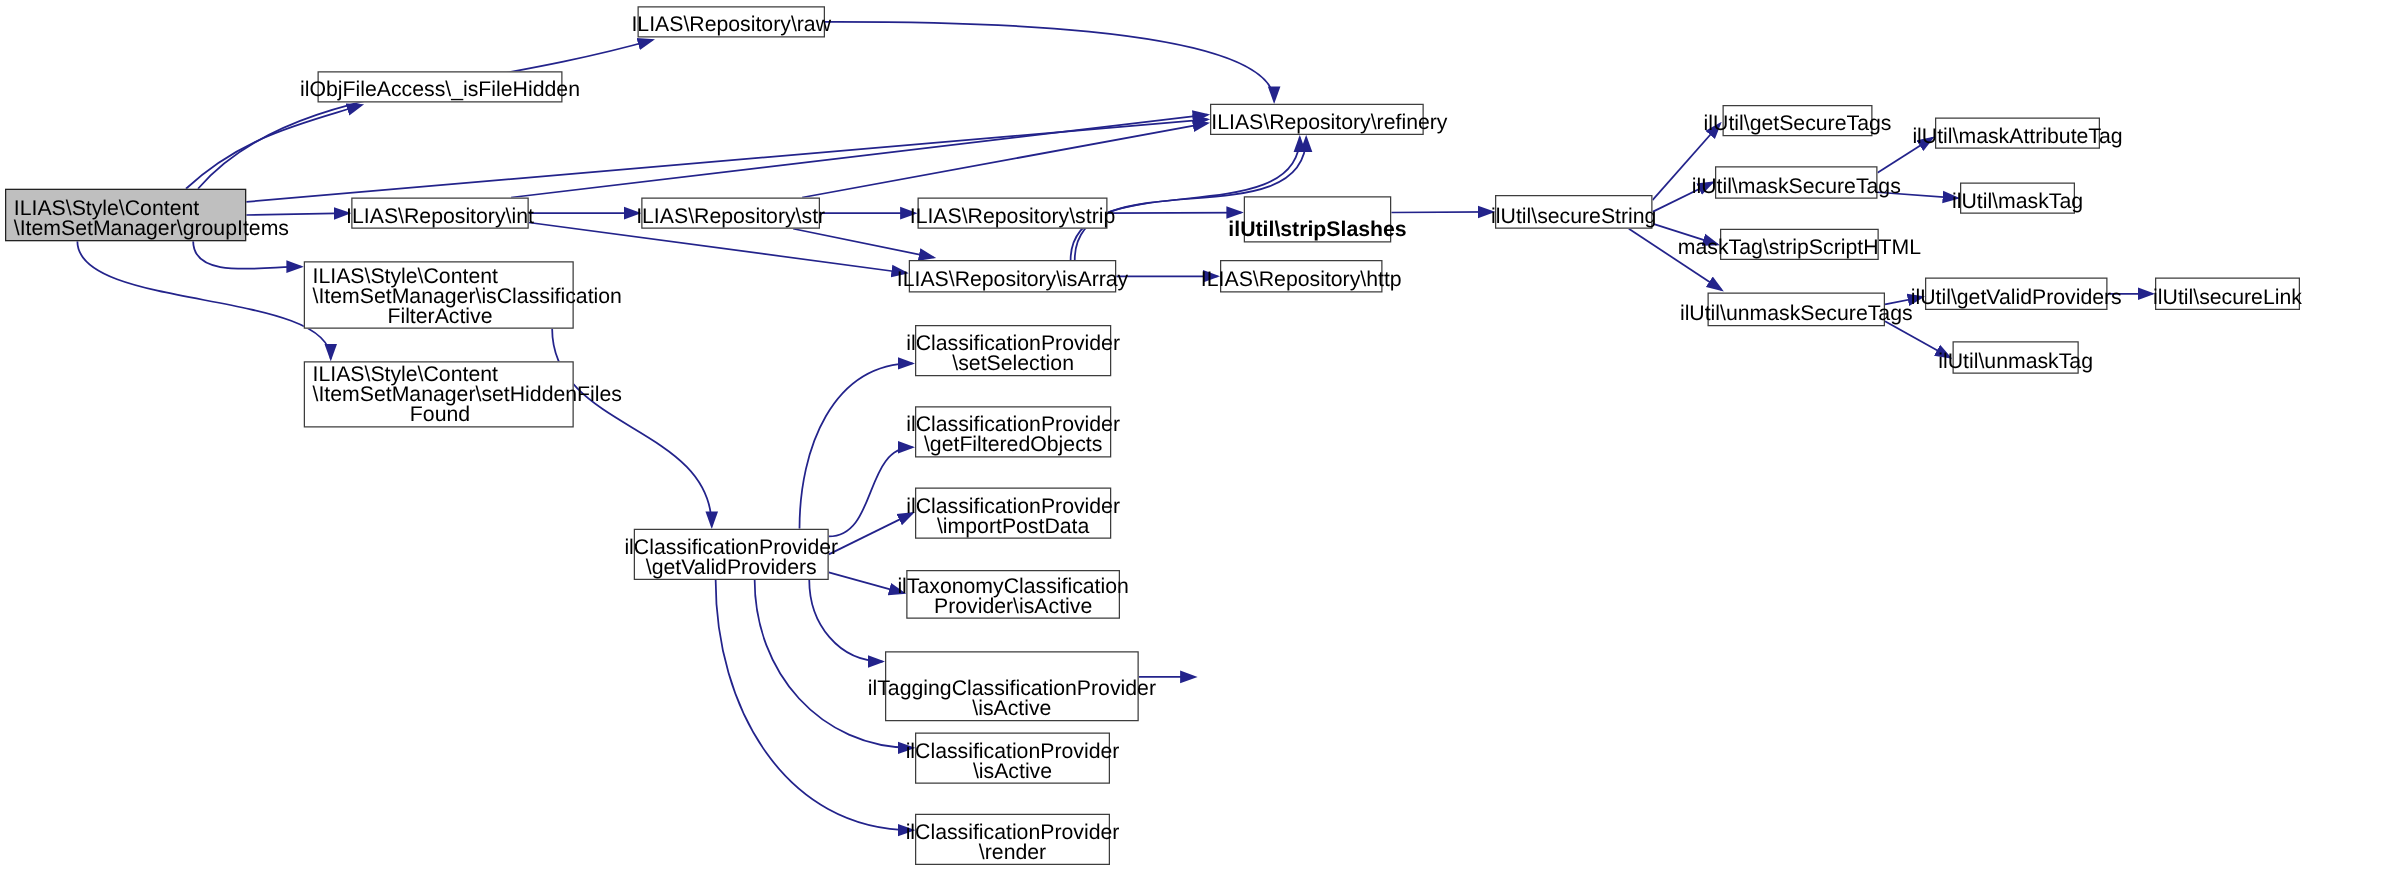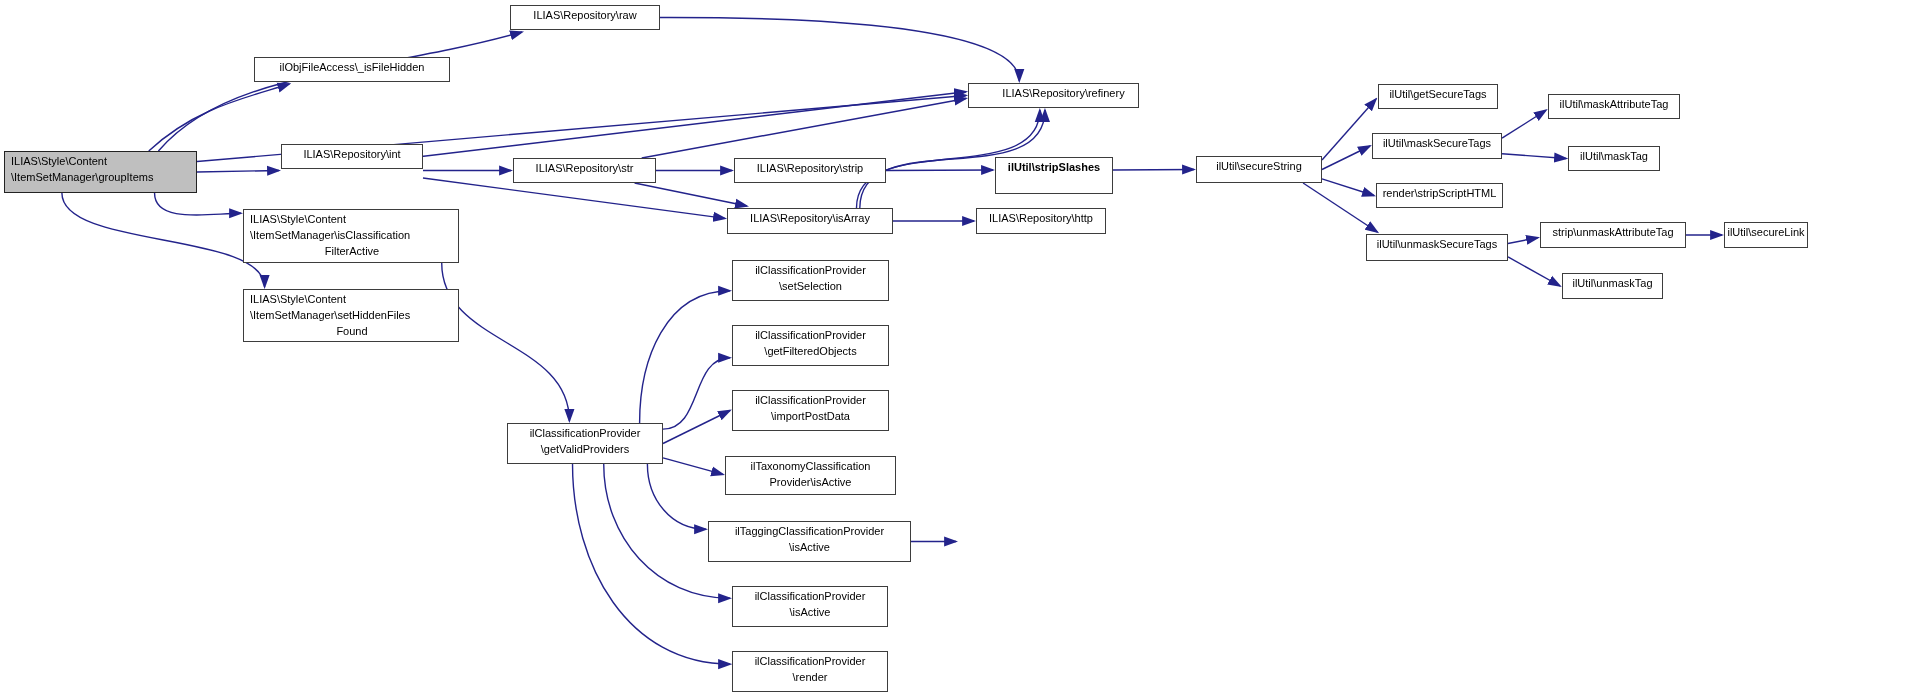--- a/index.html
+++ b/index.html
@@ -1,22 +1,22 @@
 <!DOCTYPE html>
 <html><head>
 <meta charset="utf-8">
 <style>
   html,body{margin:0;padding:0;background:#ffffff;}
   #stage{position:relative;width:1923px;height:698px;background:#ffffff;overflow:hidden;
          font-family:"Liberation Sans","DejaVu Sans",sans-serif;}
   #edges{position:absolute;left:0;top:0;z-index:1;}
   .edge{fill:none;stroke-width:1.4px;}
   .node{position:absolute;z-index:2;box-sizing:border-box;background:#ffffff;
-        border:1.2px solid #3d3d3d;display:flex;flex-direction:column;justify-content:flex-start;
-        align-items:center;font-size:11px;line-height:16px;color:#000;padding:1px 4px;
+        border:1.2px solid #3d3d3d;display:flex;flex-direction:column;justify-content:flex-end;
+        align-items:center;font-size:17px;line-height:16px;color:#000;padding:1px 4px;
         white-space:nowrap;cursor:pointer;}
   .node.root{background:#bfbfbf;border:1.8px solid #222222;}
   .node.alignleft{align-items:flex-start;padding-left:6px;}
   .node .ln{white-space:nowrap;}
   .node .ln.centered{width:100%;text-align:center;}
 </style>
 </head>
 <body>
 
 <div id="stage">
@@ -69,21 +69,21 @@
     </div>
     <div class="node" style="left: 254px; top: 57px; width: 196px; height: 25px;">
       <div class="ln">ilObjFileAccess\_isFileHidden</div>
     </div>
     <div class="node" style="left: 510px; top: 5px; width: 150px; height: 25px;">
       <div class="ln">ILIAS\Repository\raw</div>
     </div>
     <div class="node" style="left: 968px; top: 83px; width: 171px; height: 25px; padding-left: 24px;">
       <div class="ln">ILIAS\Repository\refinery</div>
     </div>
-    <div class="node" style="left: 281px; top: 144px; width: 142px; height: 25px;">
+    <div class="node" style="left: 281px; top: 158px; width: 142px; height: 25px;">
       <div class="ln">ILIAS\Repository\int</div>
     </div>
     <div class="node" style="left: 513px; top: 158px; width: 143px; height: 25px;">
       <div class="ln">ILIAS\Repository\str</div>
     </div>
     <div class="node" style="left: 734px; top: 158px; width: 152px; height: 25px;">
       <div class="ln">ILIAS\Repository\strip</div>
     </div>
     <div class="node" style="left: 995px; top: 157px; width: 118px; height: 37px; font-weight: bold;">
       <div class="ln">ilUtil\stripSlashes</div>
@@ -120,21 +120,21 @@
       <div class="ln">\getFilteredObjects</div>
     </div>
     <div class="node" style="left: 732px; top: 390px; width: 157px; height: 41px;">
       <div class="ln">ilClassificationProvider</div>
       <div class="ln">\importPostData</div>
     </div>
     <div class="node" style="left: 725px; top: 456px; width: 171px; height: 39px;">
       <div class="ln">ilTaxonomyClassification</div>
       <div class="ln">Provider\isActive</div>
     </div>
-    <div class="node" style="left: 708px; top: 521px; width: 203px; height: 41px;">
+    <div class="node" style="left: 708px; top: 521px; width: 203px; height: 56px;">
       <div class="ln">ilTaggingClassificationProvider</div>
       <div class="ln">\isActive</div>
     </div>
     <div class="node" style="left: 732px; top: 586px; width: 156px; height: 41px;">
       <div class="ln">ilClassificationProvider</div>
       <div class="ln">\isActive</div>
     </div>
     <div class="node" style="left: 732px; top: 651px; width: 156px; height: 41px;">
       <div class="ln">ilClassificationProvider</div>
       <div class="ln">\render</div>
@@ -145,27 +145,27 @@
     <div class="node" style="left: 1372px; top: 133px; width: 130px; height: 26px;">
       <div class="ln">ilUtil\maskSecureTags</div>
     </div>
     <div class="node" style="left: 1548px; top: 94px; width: 132px; height: 25px;">
       <div class="ln">ilUtil\maskAttributeTag</div>
     </div>
     <div class="node" style="left: 1568px; top: 146px; width: 92px; height: 25px;">
       <div class="ln">ilUtil\maskTag</div>
     </div>
     <div class="node" style="left: 1376px; top: 183px; width: 127px; height: 25px;">
-      <div class="ln">render\stripScriptHTML</div>
+      <div class="ln">maskTag\stripScriptHTML</div>
     </div>
     <div class="node" style="left: 1366px; top: 234px; width: 142px; height: 27px;">
       <div class="ln">ilUtil\unmaskSecureTags</div>
     </div>
     <div class="node" style="left: 1540px; top: 222px; width: 146px; height: 26px;">
-      <div class="ln">strip\unmaskAttributeTag</div>
+      <div class="ln">ilUtil\getValidProviders</div>
     </div>
-    <div class="node" style="left: 1724px; top: 222px; width: 84px; height: 26px;">
+    <div class="node" style="left: 1724px; top: 222px; width: 116px; height: 26px;">
       <div class="ln">ilUtil\secureLink</div>
     </div>
     <div class="node" style="left: 1562px; top: 273px; width: 101px; height: 26px;">
       <div class="ln">ilUtil\unmaskTag</div>
     </div>
   </div>
 
 </body></html>

